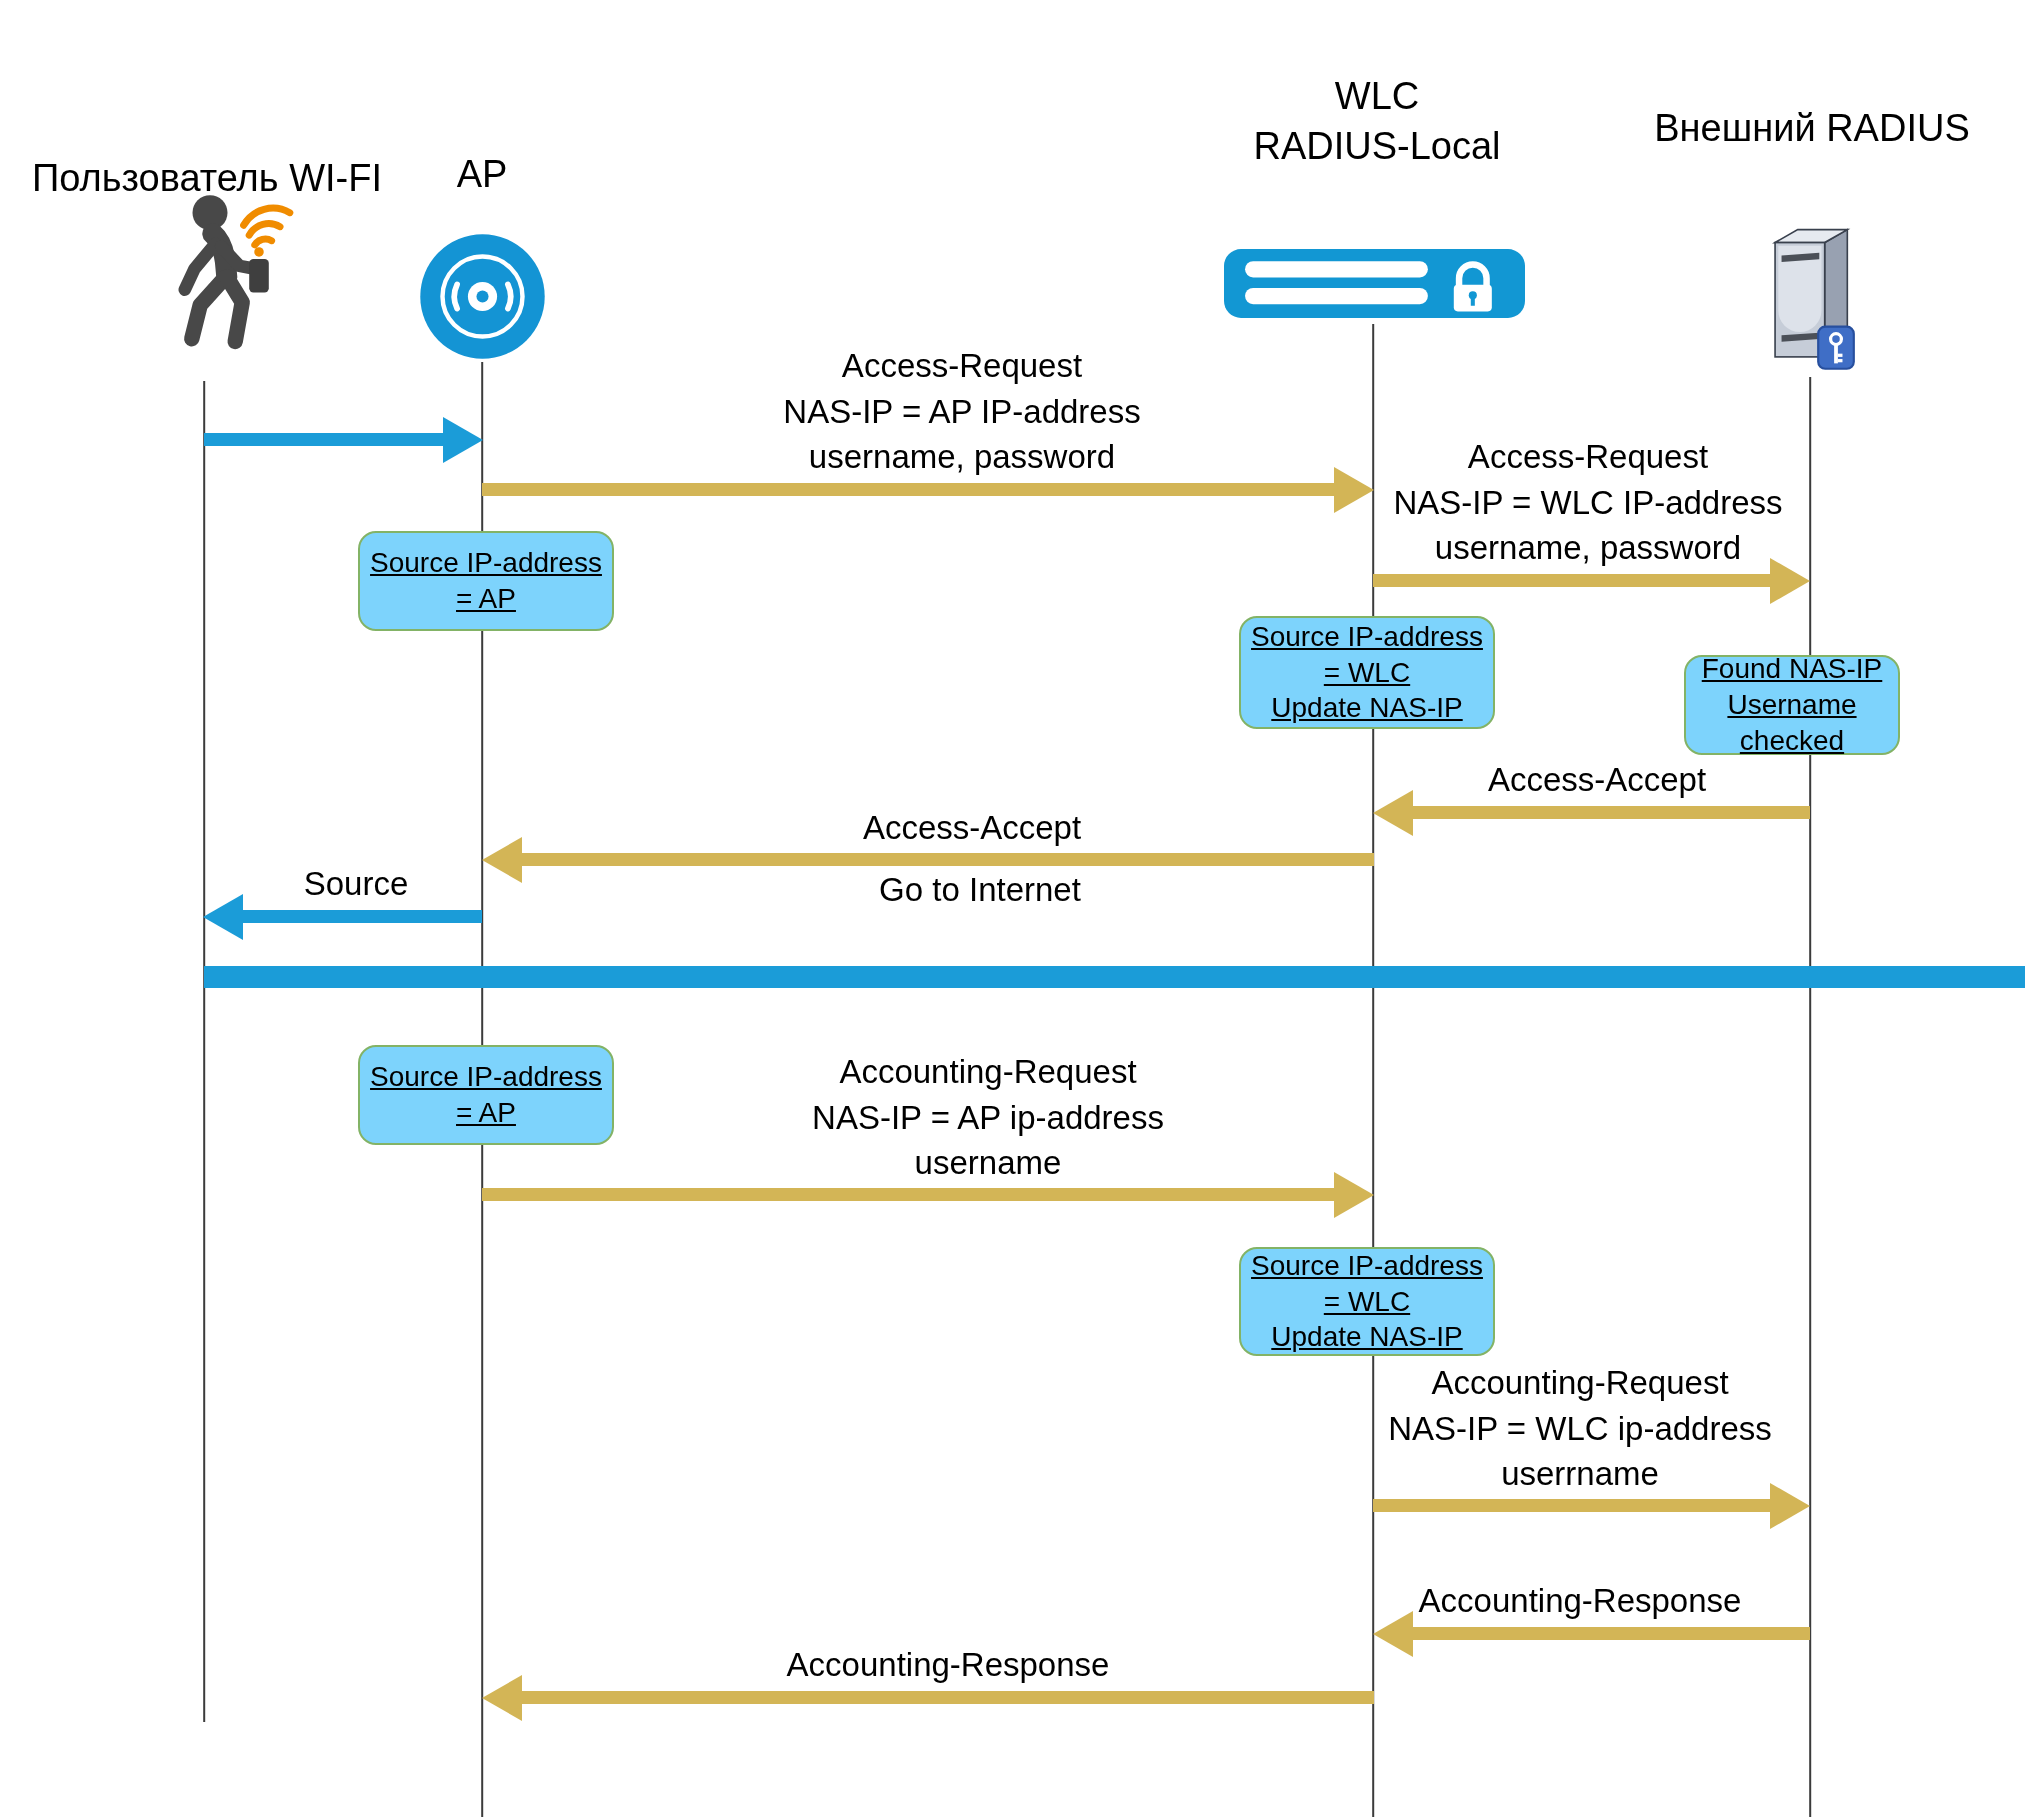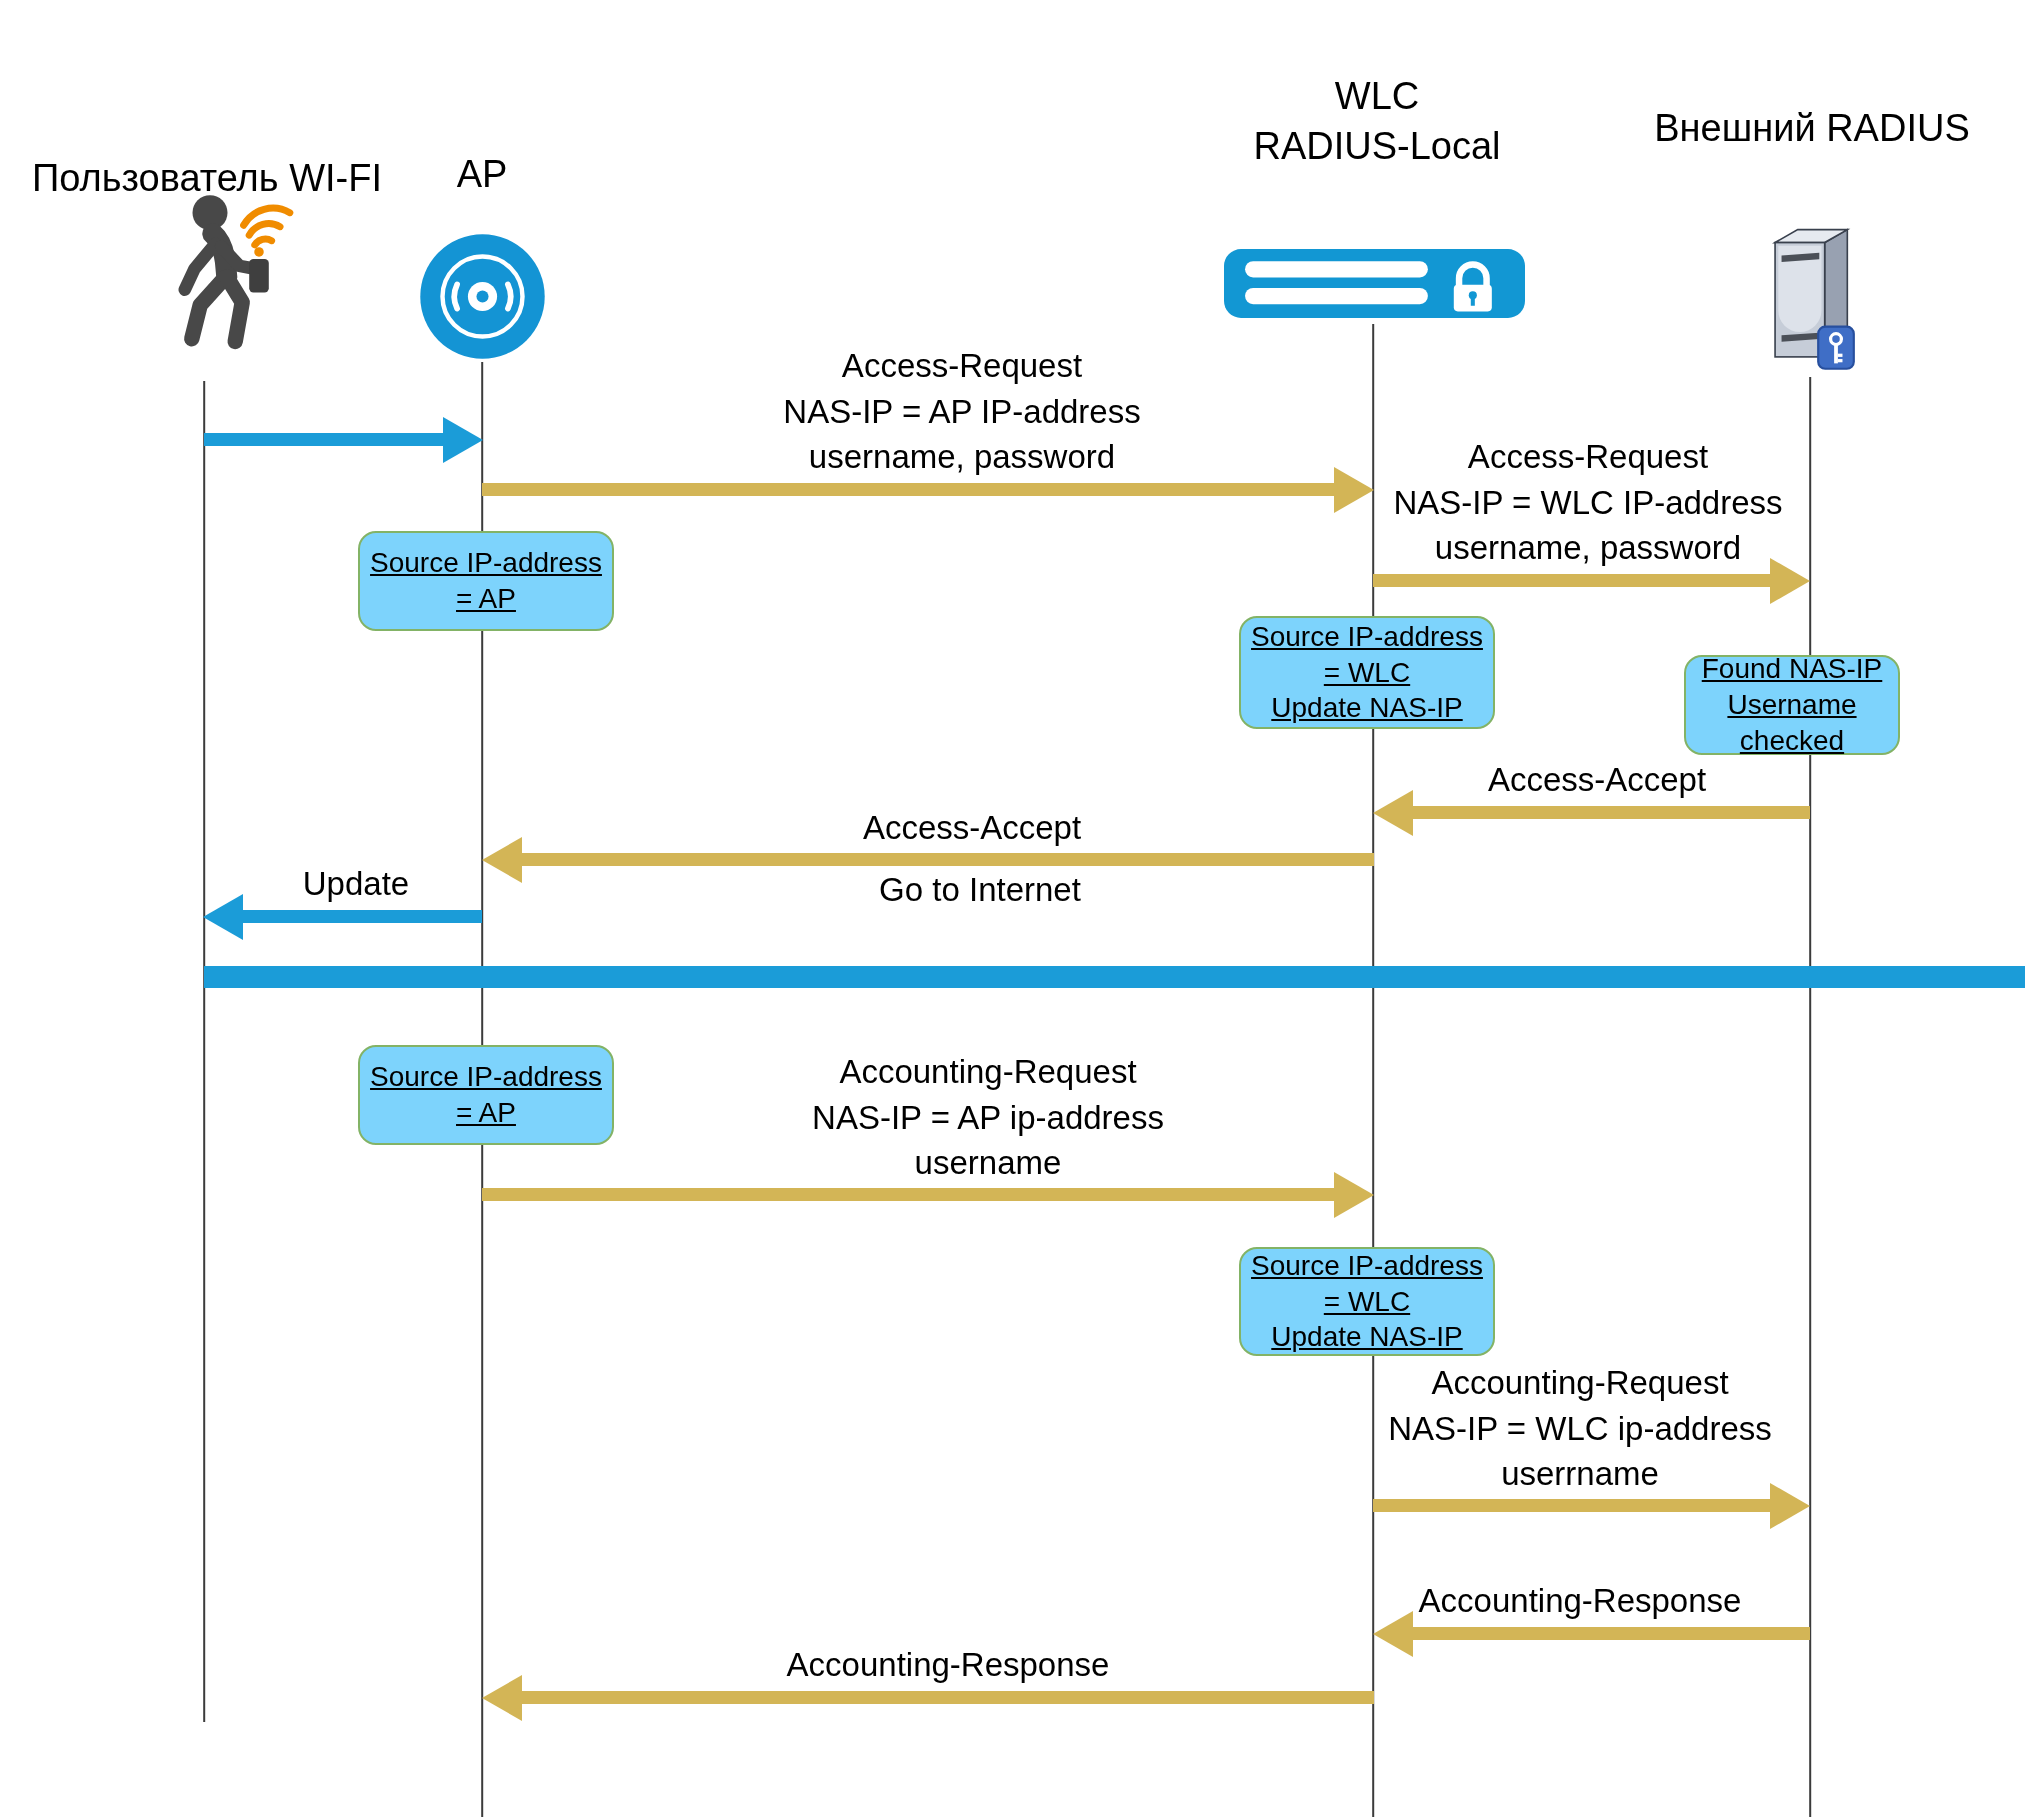--- a/index.html
+++ b/index.html
@@ -110,21 +110,21 @@
   <div class="arrow gold left" style="left:522px;top:1691px;width:852px;"></div>
 
   <div class="msg-lbl" style="left:962px;top:480px;">Access-Request
 NAS-IP = AP IP-address
 username, password</div>
   <div class="msg-lbl" style="left:1588px;top:571px;">Access-Request
 NAS-IP = WLC IP-address
 username, password</div>
   <div class="msg-lbl" style="left:1597px;top:803px;">Access-Accept</div>
   <div class="msg-lbl" style="left:972px;top:851px;">Access-Accept</div>
-  <div class="msg-lbl" style="left:356px;top:907px;">Update</div>
+  <div class="msg-lbl" style="left:356px;top:907px;">Source</div>
   <div class="msg-lbl" style="left:980px;top:913px;">Go to Internet</div>
   <div class="msg-lbl" style="left:988px;top:1186px;">Accounting-Request
 NAS-IP = AP ip-address
 username</div>
   <div class="msg-lbl" style="left:1580px;top:1497px;">Accounting-Request
 NAS-IP = WLC ip-address
 userrname</div>
   <div class="msg-lbl" style="left:1580px;top:1624px;">Accounting-Response</div>
   <div class="msg-lbl" style="left:948px;top:1688px;">Accounting-Response</div>
 

